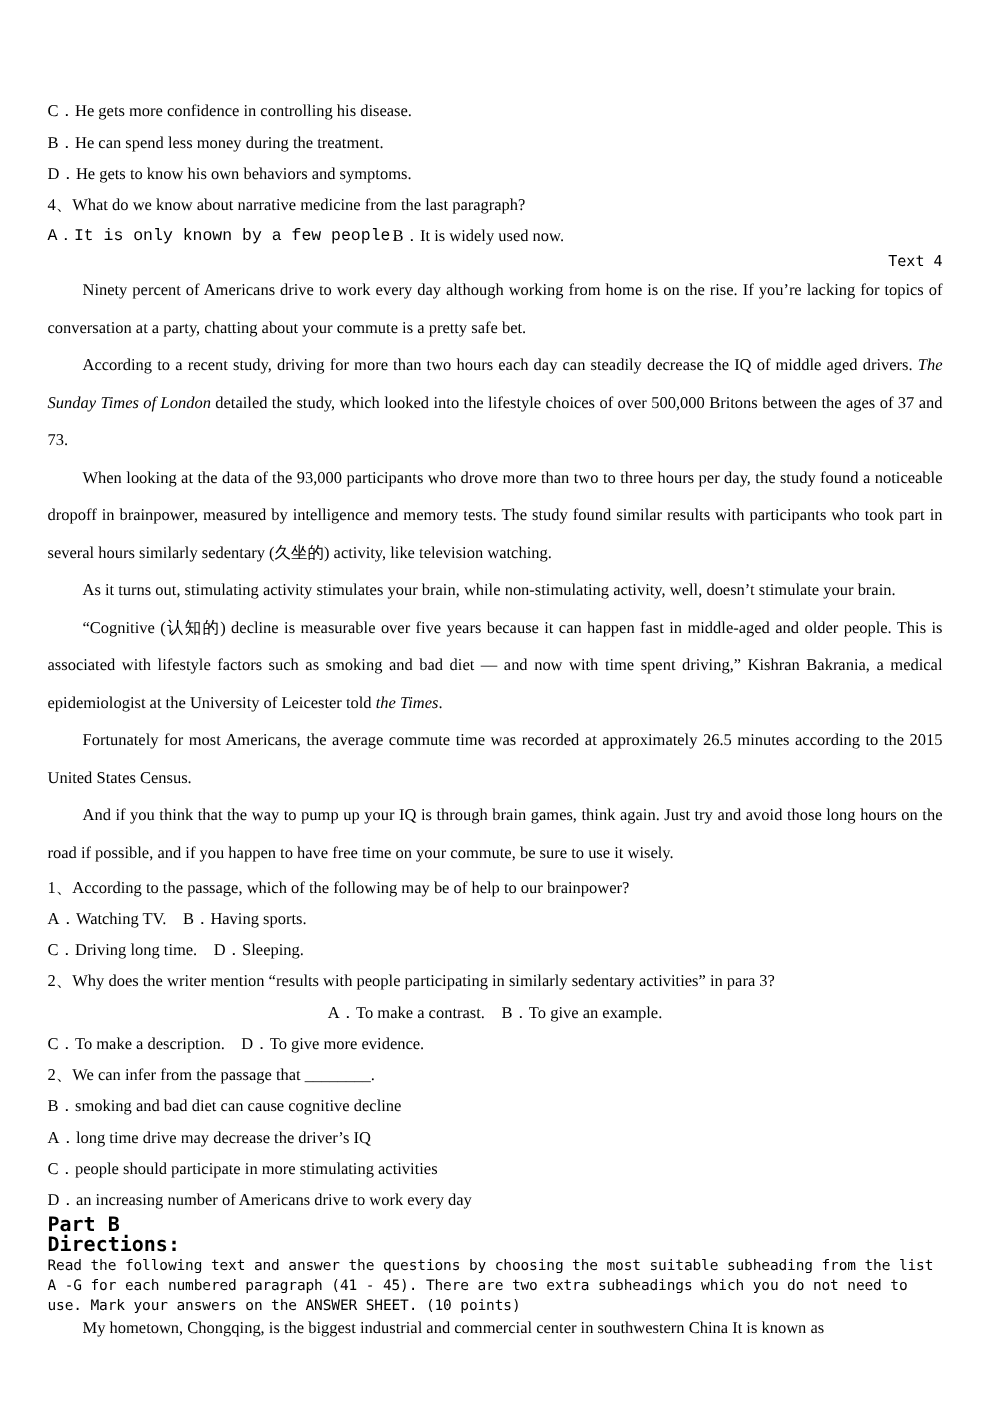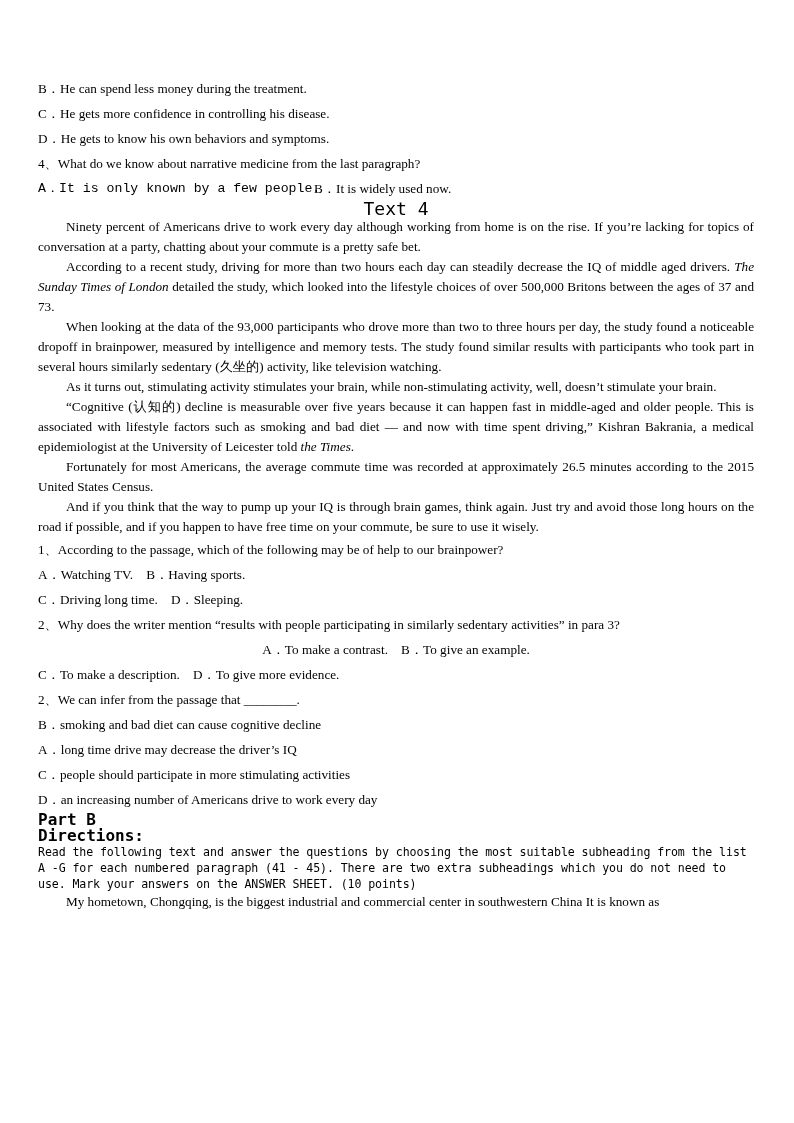--- a/index.html
+++ b/index.html
@@ -27,62 +27,62 @@
   .mono {
     font-family: "DejaVu Sans Mono", "Liberation Mono", monospace;
     font-size: 16px;
   }
   .line {
     height: 25px;
     line-height: 25px;
     white-space: nowrap;
   }
   .para {
-    line-height: 20px;
+    line-height: 30px;
     text-indent: 28px;
     text-align: justify;
     margin: 0;
   }
   .opt-row {
     display: flex;
     height: 25px;
     line-height: 25px;
   }
   .opt-half {
     width: 276px;
     white-space: nowrap;
     font-family: Liberation Mono, monospace;
   }
   .text-title {
-    text-align: center;
+    text-align: right;
     height: 16px;
     line-height: 16px;
     margin-top: 0px;
-    font-size: 18px;
+    font-size: 12px;
   }
   .bold-mono {
     font-weight: bold;
     height: 16px;
     line-height: 16px;
   }
   .mono-para {
     line-height: 16px;
     margin: 0;
     font-size: 11.6px;
     letter-spacing: -0.1px;
   }
   em { font-style: italic; }
 </style>
 </head>
 <body>
 
 <div class="page serif">
 
+  <div class="line">C．He gets more confidence in controlling his disease.</div>
   <div class="line">B．He can spend less money during the treatment.</div>
-  <div class="line">C．He gets more confidence in controlling his disease.</div>
   <div class="line">D．He gets to know his own behaviors and symptoms.</div>
 
   <div class="line">4、What do we know about narrative medicine from the last paragraph?</div>
   <div class="opt-row">
     <span class="opt-half">A．It is only known by a few people.</span>
     <span>B．It is widely used now.</span>
   </div>
 
   <div class="text-title mono">Text 4</div>
 

